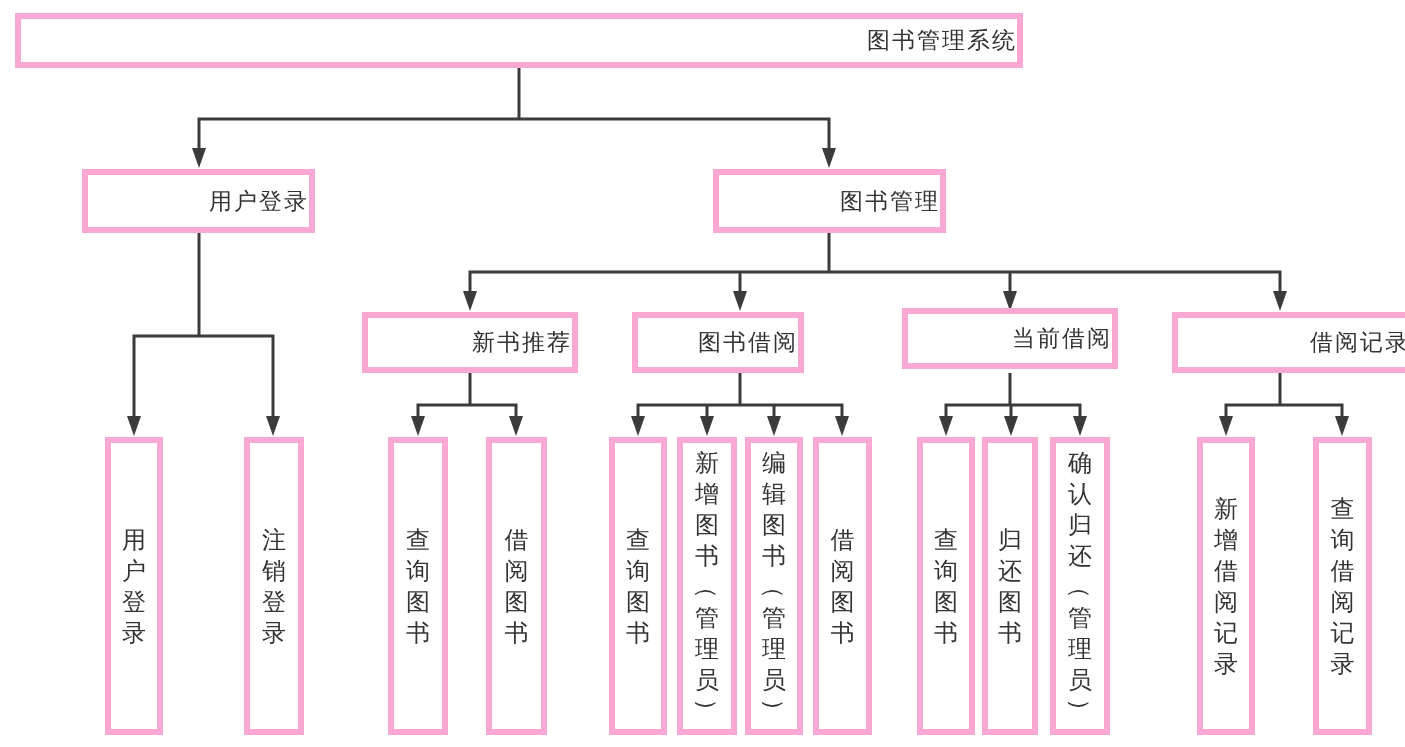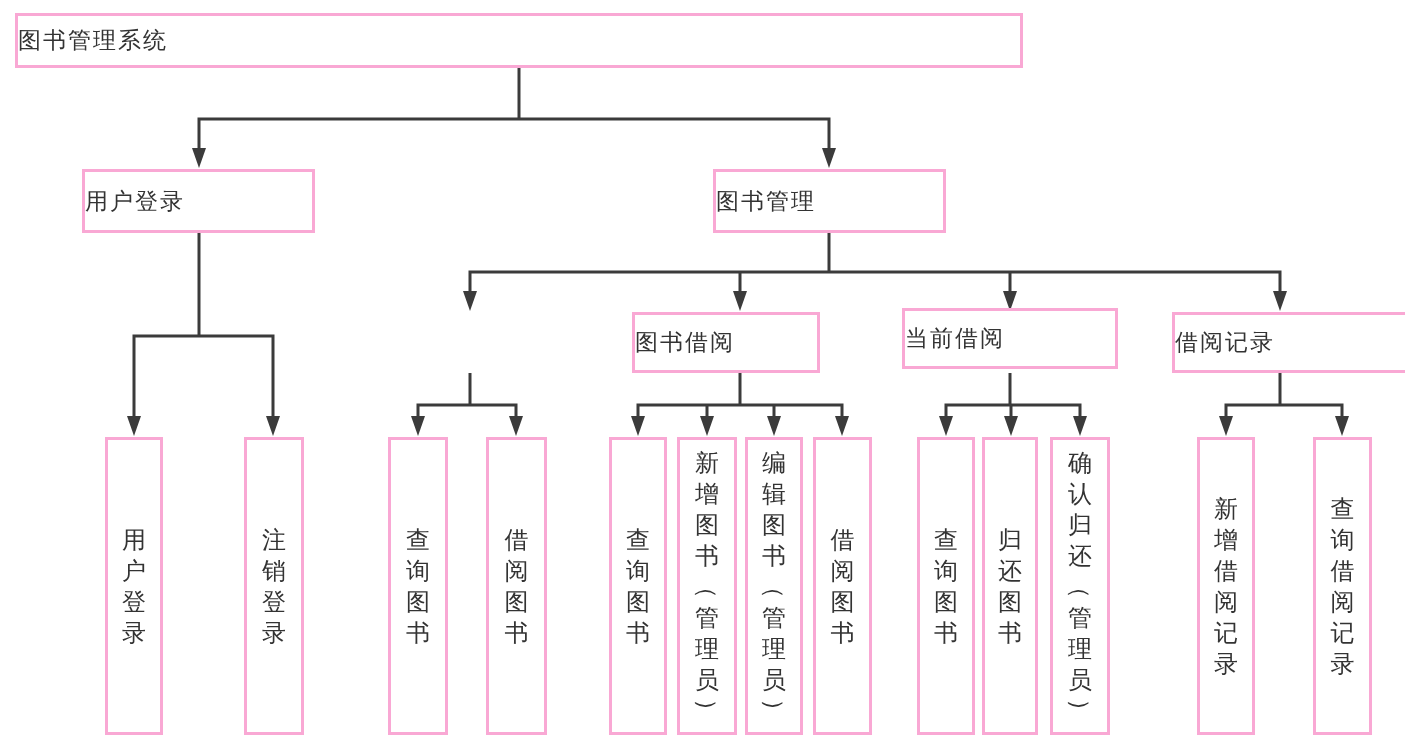--- a/index.html
+++ b/index.html
@@ -7,25 +7,25 @@
     position:relative;
     width:1405px;height:747px;
     background:#ffffff;
     font-family:"Liberation Sans", sans-serif;
     overflow:hidden;
   }
   #connectors{position:absolute;left:0;top:0;}
   .box{
     position:absolute;
     box-sizing:border-box;
-    border:3px solid #f9a8d4;
+    border:6px solid #f9a8d4;
     background:#ffffff;
     display:flex;
     align-items:center;
-    justify-content:flex-start;
+    justify-content:flex-end;
     color:#333333;
   }
   .hlabel{
     font-size:23px;
     letter-spacing:2px;
     white-space:nowrap;
   }
   .vtext{
     display:flex;
     flex-direction:column;
@@ -39,21 +39,21 @@
     height:31px;
     width:100%;
     text-align:center;
   }
   .vrot{transform:rotate(90deg);}
   
   #n-root{left:15px;top:13px;width:1008px;height:55px;}
   #n-user-login{left:82px;top:169px;width:233px;height:64px;}
   #n-book-mgmt{left:713px;top:169px;width:233px;height:64px;}
   #n-new-book{left:362px;top:312px;width:216px;height:61px;}
-  #n-book-borrow{left:632px;top:312px;width:188px;height:61px;}
+  #n-book-borrow{left:632px;top:312px;width:172px;height:61px;}
   #n-current-borrow{left:902px;top:308px;width:216px;height:61px;}
   #n-borrow-records{left:1172px;top:312px;width:244px;height:61px;}
   .leaf{top:437px;height:298px;}
   #l-a1{left:105px;width:58px;}
   #l-a2{left:244px;width:60px;}
   #l-b1{left:388px;width:60px;}
   #l-b2{left:486px;width:61px;}
   #l-c1{left:609px;width:58px;}
   #l-c2{left:677px;width:60px;}
   #l-c3{left:745px;width:58px;}
@@ -132,20 +132,23 @@
     <span class="hlabel">图书管理系统</span>
   </div>
 
   <div id="n-user-login" class="box">
     <span class="hlabel">用户登录</span>
   </div>
   <div id="n-book-mgmt" class="box">
     <span class="hlabel">图书管理</span>
   </div>
 
+  <div id="n-new-book" class="box">
+    <span class="hlabel">新书推荐</span>
+  </div>
   <div id="n-book-borrow" class="box">
     <span class="hlabel">图书借阅</span>
   </div>
   <div id="n-current-borrow" class="box">
     <span class="hlabel">当前借阅</span>
   </div>
   <div id="n-borrow-records" class="box">
     <span class="hlabel">借阅记录</span>
   </div>
 

